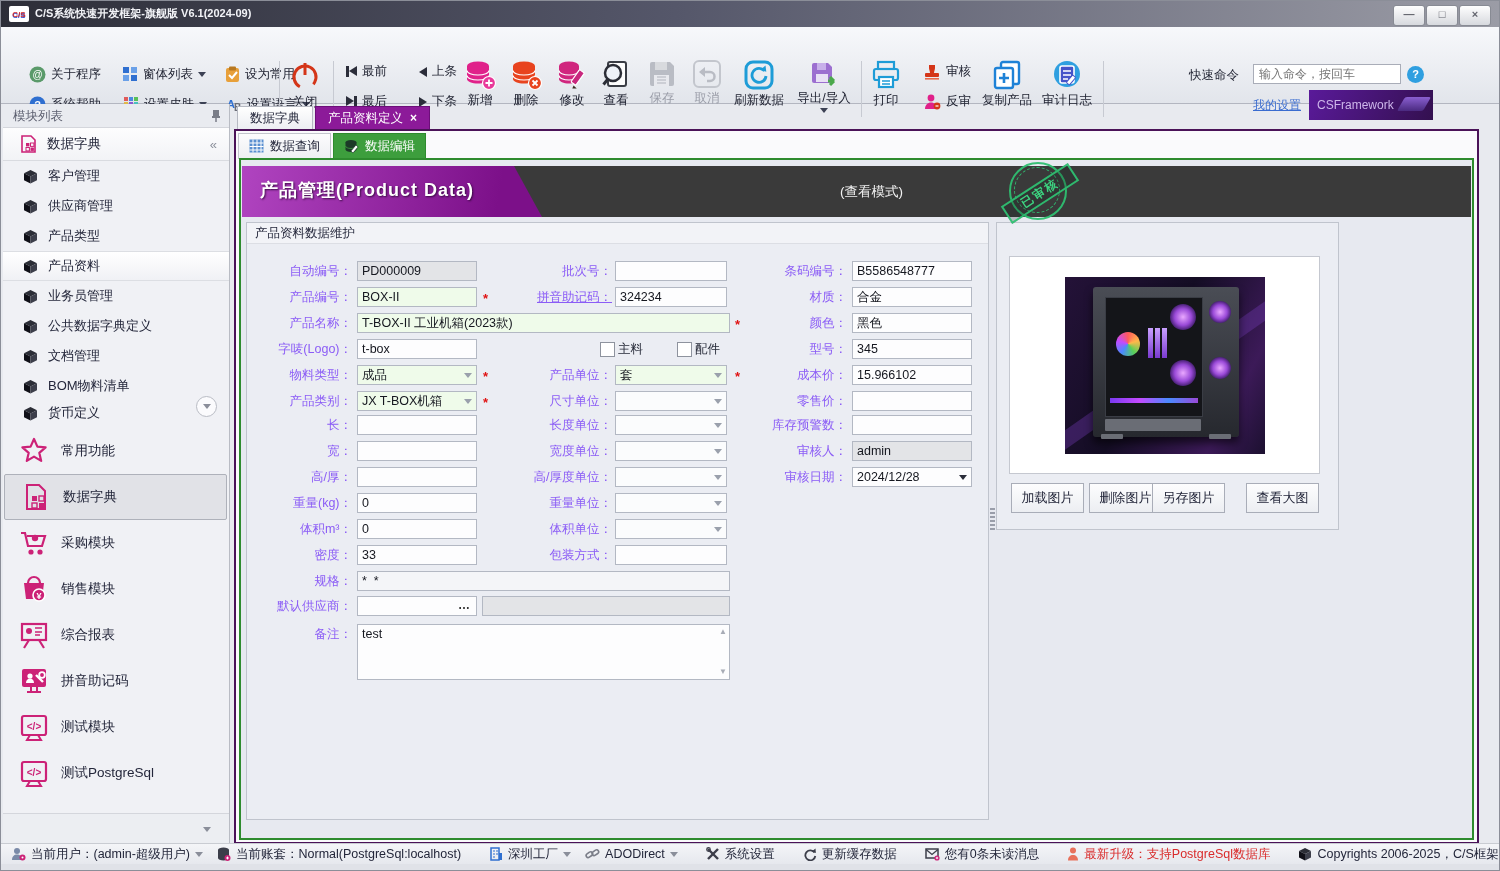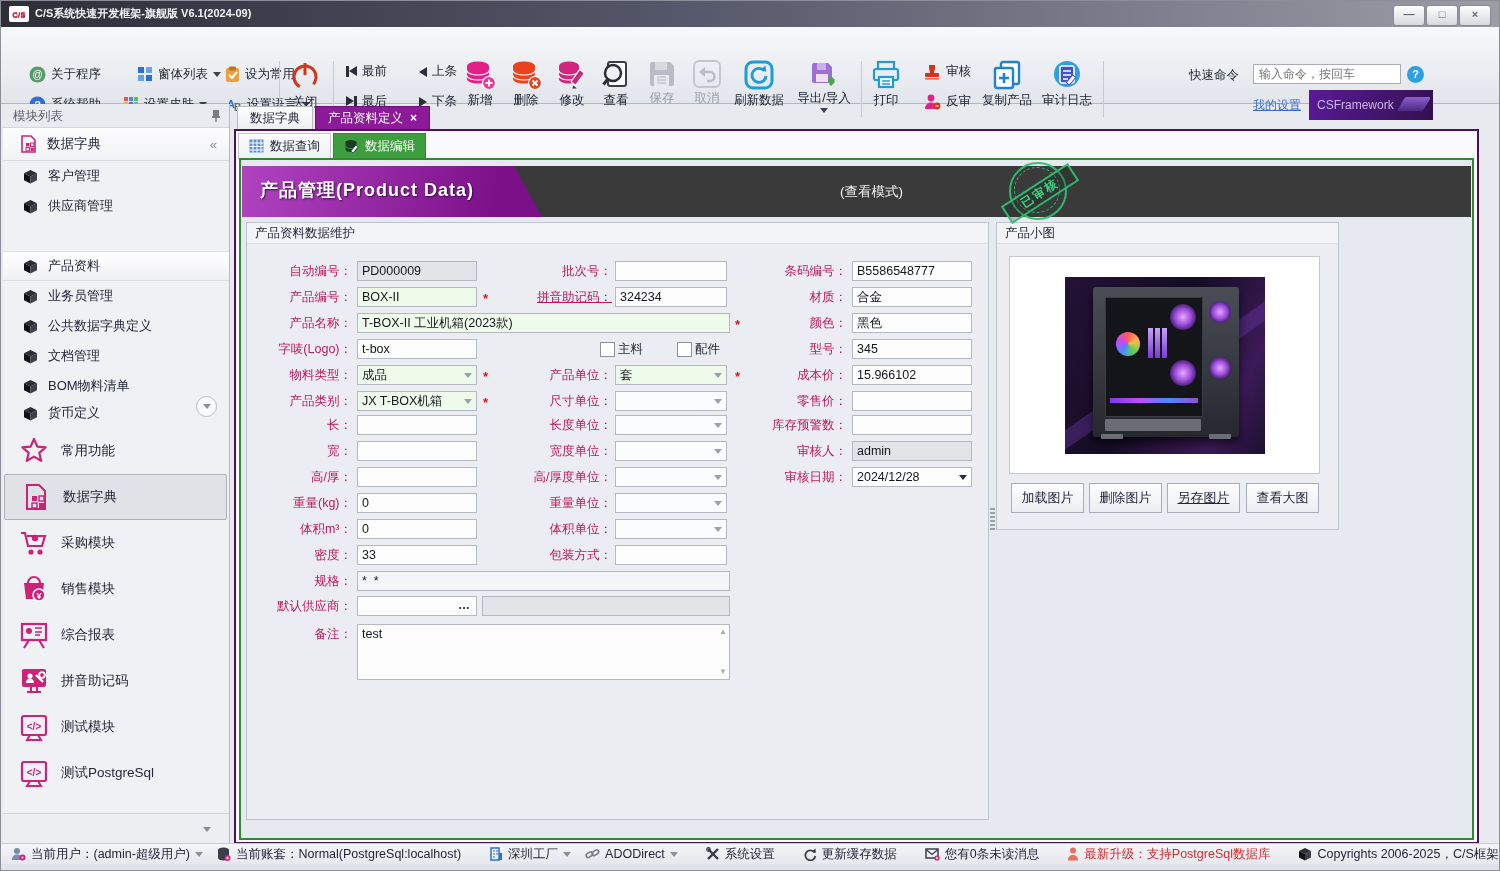--- a/index.html
+++ b/index.html
@@ -53,21 +53,21 @@
   .banner-title{position:absolute;left:18px;top:12px;font-size:18px;font-weight:bold;color:#fff;text-shadow:1px 1px 2px #3a0a44;letter-spacing:1px;}
   .banner-mode{position:absolute;left:598px;top:17px;font-size:13.5px;color:#f2f2f2;}
   .stamp{position:absolute;left:763px;top:0px;width:68px;height:62px;z-index:5;opacity:.95;}
   .stamp .ring{position:absolute;left:5px;top:2px;width:54px;height:54px;border:2px solid #2fbf71;border-radius:50%;}
   .stamp .ring2{position:absolute;left:10px;top:7px;width:44px;height:44px;border:1px dashed #2fbf71;border-radius:50%;}
   .stamp .band{position:absolute;left:-4px;top:23px;width:76px;height:17px;border:2px solid #2fbf71;background:rgba(20,40,30,.25);transform:rotate(-33deg);color:#3ddc84;font-size:12px;font-weight:bold;text-align:center;line-height:16px;letter-spacing:2px;}
   
   .groupbox{position:absolute;border:1px solid #c0c4cd;background:#ebedf3;box-sizing:border-box;}
   .grouphead{position:absolute;left:0;top:0;width:100%;height:21px;background:#f2f3f7;border-bottom:1px solid #dcdee4;font-size:12.5px;color:#23263a;line-height:21px;padding-left:8px;box-sizing:border-box;}
   
-  .lbl{position:absolute;height:20px;line-height:20px;text-align:right;font-size:12.5px;color:#be185d;white-space:nowrap;}
+  .lbl{position:absolute;height:20px;line-height:20px;text-align:right;font-size:12.5px;color:#8b5cf6;white-space:nowrap;}
   .inp{position:absolute;height:20px;border:1px solid #b3b8c3;background:#fdfdfe;font-size:12.5px;padding:0 4px;box-sizing:border-box;font-family:inherit;color:#15171f;}
   .inp.green{background:#effbea;}
   .inp.dis{background:#e3e4e7;}
   .combo{position:absolute;height:20px;border:1px solid #b3b8c3;background:#fbfcfd;box-sizing:border-box;}
   .combo.green{background:#effbea;}
   .combo .ct{position:absolute;left:4px;top:1px;font-size:12.5px;color:#15171f;line-height:17px;}
   .combo .cv{position:absolute;right:4px;top:7px;width:0;height:0;border-left:4px solid transparent;border-right:4px solid transparent;border-top:5px solid #9aa0ac;}
   .combo.dark .cv{border-top-color:#2b2d3a;}
   .req{position:absolute;color:#e01212;font-size:13px;font-weight:bold;height:20px;line-height:23px;}
   .cbox{position:absolute;width:13px;height:13px;border:1px solid #8e939e;background:#fff;}
@@ -121,21 +121,21 @@
     </div>
     <div class="tsb" style="left:28px;top:66px;">
       <span>
           <svg width="17" height="17">
             <circle cx="8.5" cy="8.5" r="8" fill="#2f6fd0"></circle>
             <text x="8.5" y="12.5" font-size="11" font-weight="bold" fill="#fff" text-anchor="middle">?</text>
           </svg>
         </span>
       <span>系统帮助</span>
     </div>
-    <div class="tsb" style="left:136px;top:36px;text-align:right;">
+    <div class="tsb" style="left:121px;top:36px;text-align:right;">
       <span>
           <svg width="16" height="16">
             <rect x="1" y="1" width="6" height="6" fill="#2f6fd0"></rect>
             <rect x="9" y="1" width="6" height="6" fill="#6aa0e8"></rect>
             <rect x="1" y="9" width="6" height="6" fill="#6aa0e8"></rect>
             <rect x="9" y="9" width="6" height="6" fill="#2f6fd0"></rect>
           </svg>
         </span>
       <span>窗体列表</span>
         <span class="caret"></span>
@@ -382,20 +382,30 @@
     <div class="sb-item" style="top:87px;">
         <span>
           <svg width="15" height="15">
             <path d="M7.5 1 14 4.2 7.5 7.4 1 4.2z" fill="#2b2d36"></path>
             <path d="M1 4.2 7.5 7.4V14.5L1 11.3z" fill="#101018"></path>
             <path d="M14 4.2 7.5 7.4V14.5L14 11.3z" fill="#3c3e4a"></path>
           </svg>
         </span>
         <span>供应商管理</span>
       </div>
+    <div class="sb-item" style="top:117px;">
+        <span>
+          <svg width="15" height="15">
+            <path d="M7.5 1 14 4.2 7.5 7.4 1 4.2z" fill="#2b2d36"></path>
+            <path d="M1 4.2 7.5 7.4V14.5L1 11.3z" fill="#101018"></path>
+            <path d="M14 4.2 7.5 7.4V14.5L14 11.3z" fill="#3c3e4a"></path>
+          </svg>
+        </span>
+        <span>产品类型</span>
+      </div>
     <div class="sb-item sel" style="top:147px;">
         <span>
           <svg width="15" height="15">
             <path d="M7.5 1 14 4.2 7.5 7.4 1 4.2z" fill="#2b2d36"></path>
             <path d="M1 4.2 7.5 7.4V14.5L1 11.3z" fill="#101018"></path>
             <path d="M14 4.2 7.5 7.4V14.5L14 11.3z" fill="#3c3e4a"></path>
           </svg>
         </span>
         <span>产品资料</span>
       </div>
@@ -717,21 +727,20 @@
 
         <div class="lbl" style="left:5px;top:401px;width:100px;">备注：</div>
         <textarea class="remarks" style="left: 110px; top: 401px; width: 373px; height: 56px;">test</textarea>
         <span class="tscroll" style="left:472px;top:404px;">▲</span>
         <span class="tscroll" style="left:472px;top:444px;">▼</span>
       </div>
 
       <div class="splitgrip" style="left:749px;top:348px;"></div>
 
       <div class="groupbox" style="left:755px;top:62px;width:343px;height:308px;">
-        <div class="grouphead">产品小图</div>
         <div class="imgframe">
           <div class="pcimg">
             <div class="streak" style="left:-20px;top:120px;"></div>
             <div class="streak" style="left:90px;top:40px;width:180px;"></div>
             <div class="pc-case">
               <div class="pc-window">
                 <div class="cooler" style="left:10px;top:34px;width:24px;height:24px;"></div>
                 <div class="ram" style="left:42px;top:30px;"></div>
                 <div class="ram" style="left:49px;top:30px;"></div>
                 <div class="ram" style="left:56px;top:30px;"></div>
@@ -742,21 +751,21 @@
               <div class="fan" style="left:116px;top:14px;width:22px;height:22px;"></div>
               <div class="fan" style="left:116px;top:70px;width:22px;height:22px;"></div>
               <div class="psu" style="left:12px;top:132px;width:96px;height:12px;"></div>
               <div class="psu" style="left:8px;top:147px;width:22px;height:5px;"></div>
               <div class="psu" style="left:116px;top:147px;width:22px;height:5px;"></div>
             </div>
           </div>
         </div>
         <div class="imgbtn" style="left:14px;">加载图片</div>
         <div class="imgbtn" style="left:92px;">删除图片</div>
-        <div class="imgbtn" style="left:170px;text-decoration:underline;">另存图片</div>
+        <div class="imgbtn" style="left:155px;">另存图片</div>
         <div class="imgbtn" style="left:249px;">查看大图</div>
       </div>
     </div>
   </div>
 
   <div class="statusbar">
     <div class="stitem">
       <span>
           <svg width="15" height="14">
             <circle cx="6" cy="4" r="3" fill="#7a8aa8"></circle>

